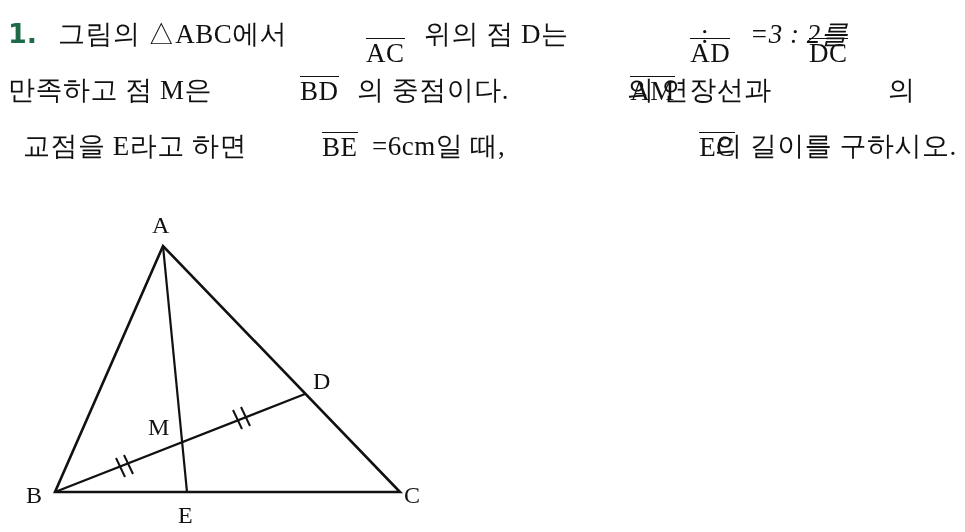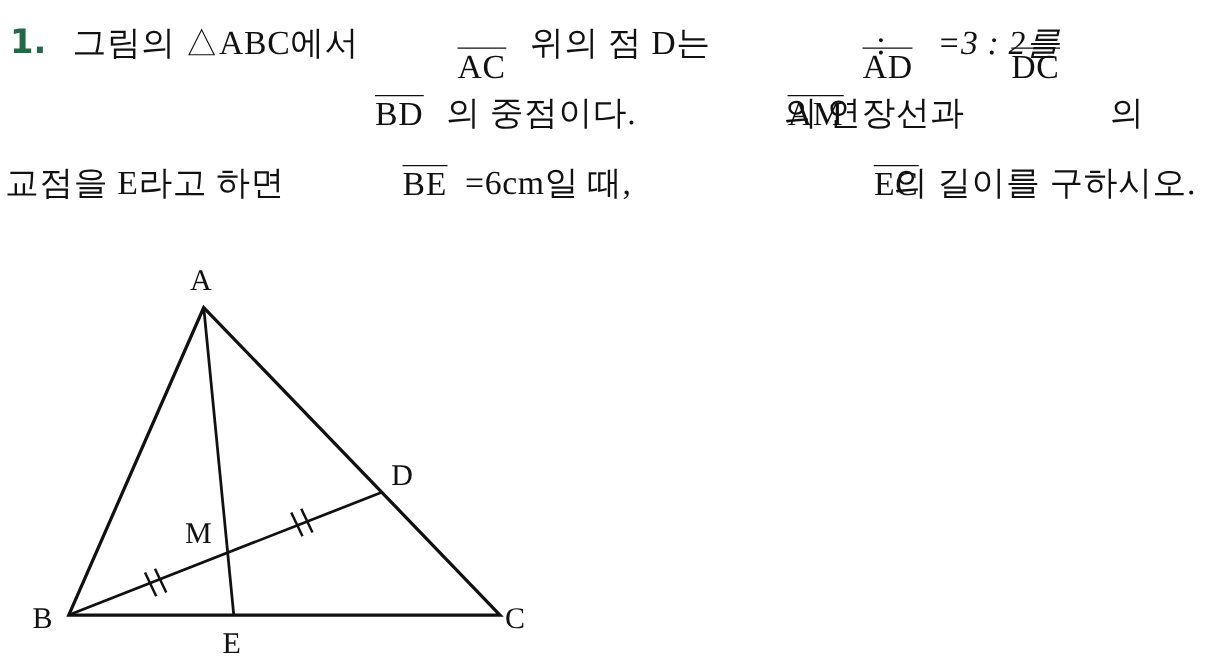--- a/index.html
+++ b/index.html
@@ -93,30 +93,31 @@
       <span class="ltext" style="left:58px;">그림의  △ABC에서</span>
       <span class="ltext ov latin" style="left:366px;">AC</span>
       <span class="ltext" style="left:424px;text-align:center;">위의  점  D는</span>
       <span class="ltext ov latin" style="left:645px;">AD</span>
       <span class="ltext" style="left:701px;">:</span>
       <span class="ltext ov latin" style="left:717px;margin-top:29px;">DC</span>
       <span class="ltext" style="left:750px;font-style:italic;">=3 : 2를</span>
     </div>
 
     <div class="qline qline2">
+      <span class="ltext" style="left:8px;">만족하고  점  M은</span>
       <span class="ltext ov latin" style="left:300px;">BD</span>
       <span class="ltext" style="left:357px;text-align:right;">의  중점이다.</span>
       <span class="ltext ov latin" style="left:563px;margin-left:22px;">AM</span>
       <span class="ltext" style="left:627px;">의  연장선과</span>
       <span class="ltext ov latin" style="left:828px;margin-left:30px;">BC</span>
       <span class="ltext" style="left:888px;">의</span>
     </div>
 
     <div class="qline qline3">
-      <span class="ltext" style="left:4px;">교점을  E라고  하면</span>
+      <span class="ltext" style="left:23px;">교점을  E라고  하면</span>
       <span class="ltext ov latin" style="left:322px;">BE</span>
       <span class="ltext" style="left:372px;">=6cm일  때,</span>
       <span class="ltext ov latin" style="left:657px;">EC</span>
       <span class="ltext" style="left:715px;">의  길이를  구하시오.</span>
     </div>
 
   </div>
 
   <div class="figure">
     <svg width="560" height="336" viewBox="0 0 560 336">

